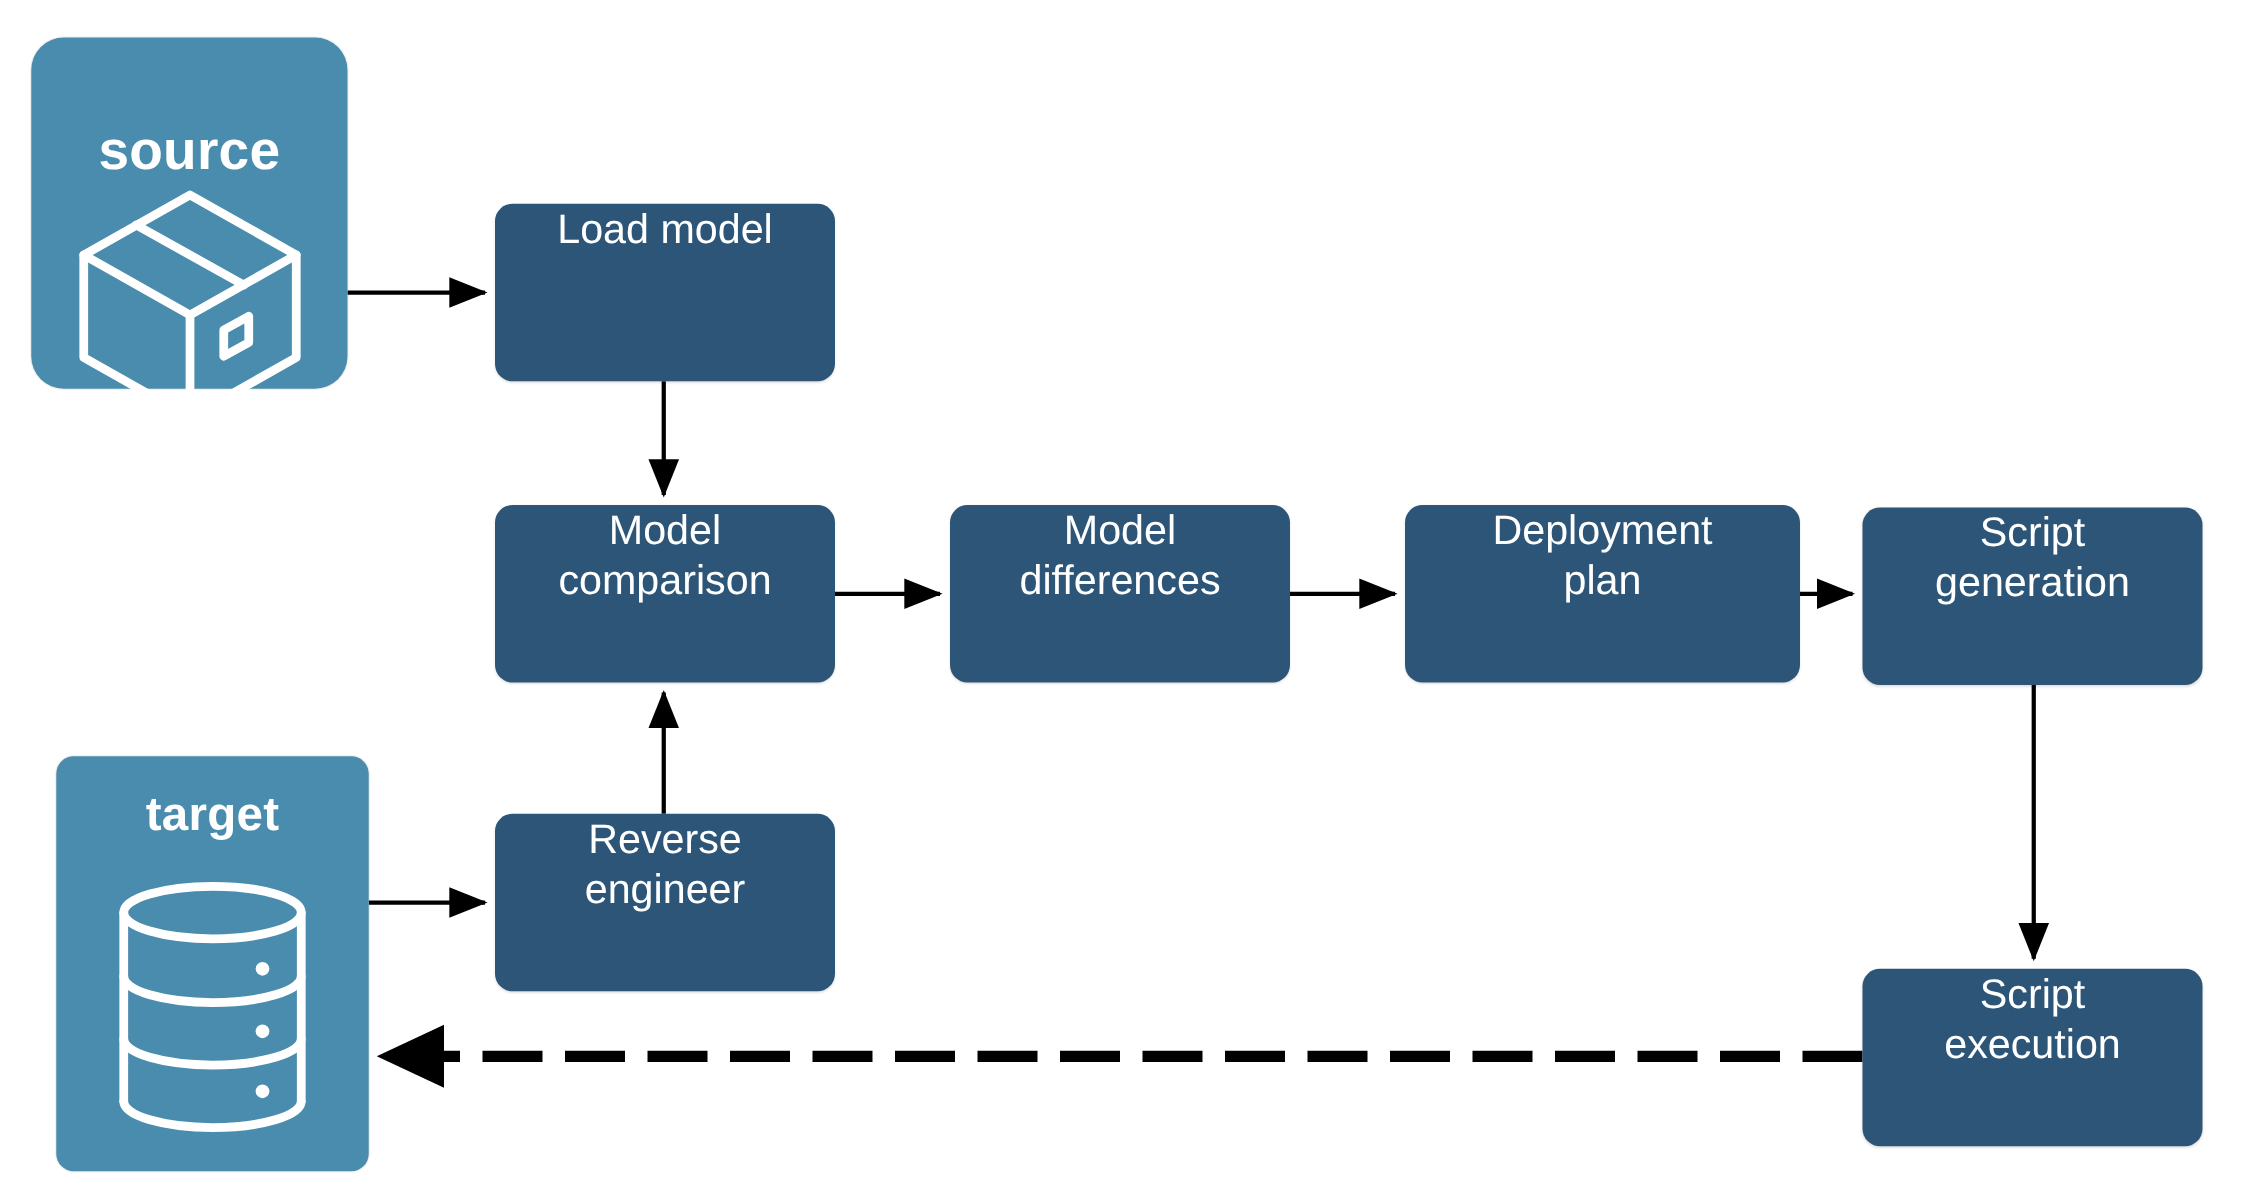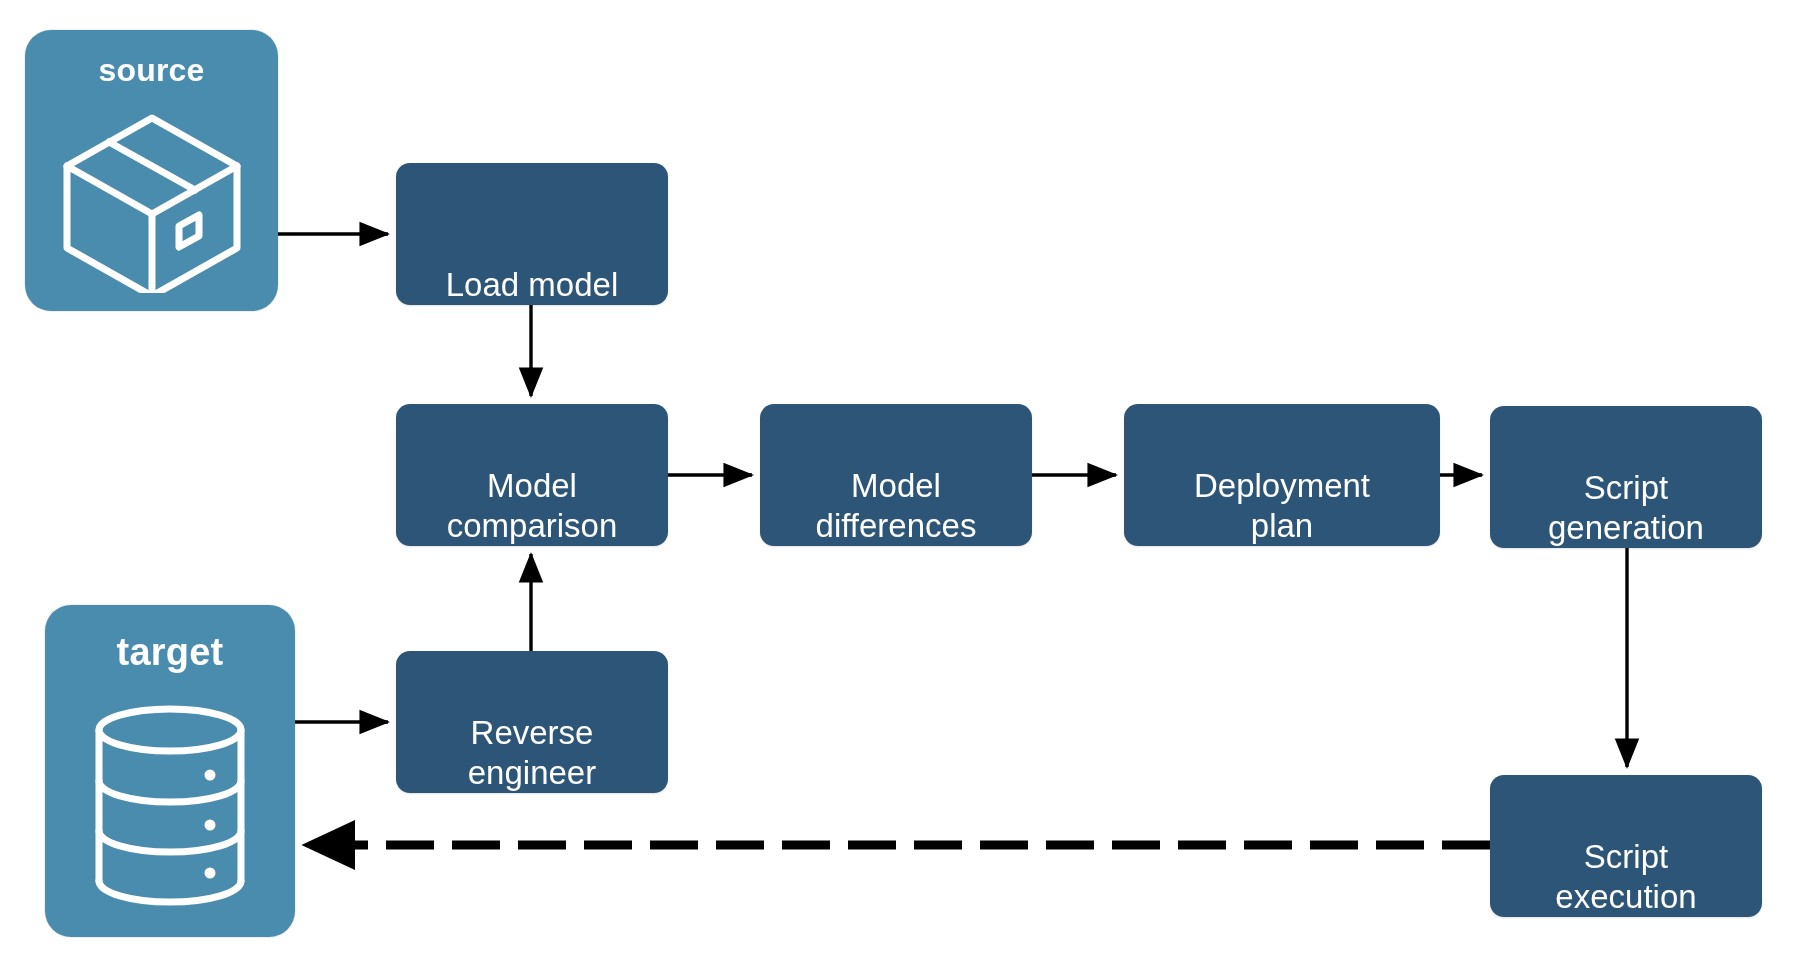--- a/index.html
+++ b/index.html
@@ -38,21 +38,21 @@
     align-items: center;
     justify-content: center;
     width: 100%;
   }
   .process-node {
     position: absolute;
     border-radius: 14px;
     background: #2c5577;
     color: #ffffff;
     display: flex;
-    align-items: flex-end;
+    align-items: flex-start;
     justify-content: center;
     text-align: center;
     line-height: 1.22;
     box-sizing: border-box;
     font-size: 33px;
     font-weight: 400;
     box-shadow: 0 1px 2px rgba(0,0,0,0.12);
   }
   .process-label {
     display: block;
@@ -114,37 +114,37 @@
     <g>
       <line x1="1627" y1="548" x2="1627" y2="767" stroke="#000000" stroke-width="3.4" marker-end="url(#arrow)"></line>
     </g>
 
     <g>
       <line x1="1490" y1="845" x2="305" y2="845" stroke="#000000" stroke-width="9" stroke-dasharray="48 18" marker-end="url(#arrow-thick)"></line>
     </g>
   </svg>
 
   <div class="endpoint-node" style="left:25px; top:30px; width:253px; height:281px; padding-top:22px;">
-    <div class="endpoint-label" style="font-size:32px;">source</div>
+    <div class="endpoint-label" style="font-size:44px;margin-top:44px;">source</div>
     <div class="endpoint-icon">
       <svg width="190" height="185" viewBox="0 0 190 185" fill="none" stroke="#ffffff" stroke-width="7" stroke-linejoin="round" stroke-linecap="round">
 
         <path d="M95 10 L180 58 L180 140 L95 188 L10 140 L10 58 Z"></path>
 
         <path d="M10 58 L95 106 L180 58"></path>
         <path d="M95 106 L95 188"></path>
 
         <path d="M52 34 L138 82"></path>
 
         <path d="M122 118 L142 107 L142 128 L122 139 Z"></path>
       </svg>
     </div>
   </div>
 
-  <div class="endpoint-node" style="left:45px; top:605px; width:250px; height:332px; padding-top:26px;">
+  <div class="endpoint-node" style="left:45px; top:605px; width:250px; height:332px; padding-top:26px;border-radius:14px;">
     <div class="endpoint-label" style="font-size:38px;">target</div>
     <div class="endpoint-icon">
       <svg width="165" height="205" viewBox="0 0 165 205" fill="none" stroke="#ffffff" stroke-width="7" stroke-linejoin="round" stroke-linecap="round">
 
         <ellipse cx="82" cy="27" rx="71" ry="21"></ellipse>
 
         <path d="M11 27 L11 178"></path>
         <path d="M153 27 L153 178"></path>
 
         <path d="M11 178 A71 21 0 0 0 153 178"></path>

